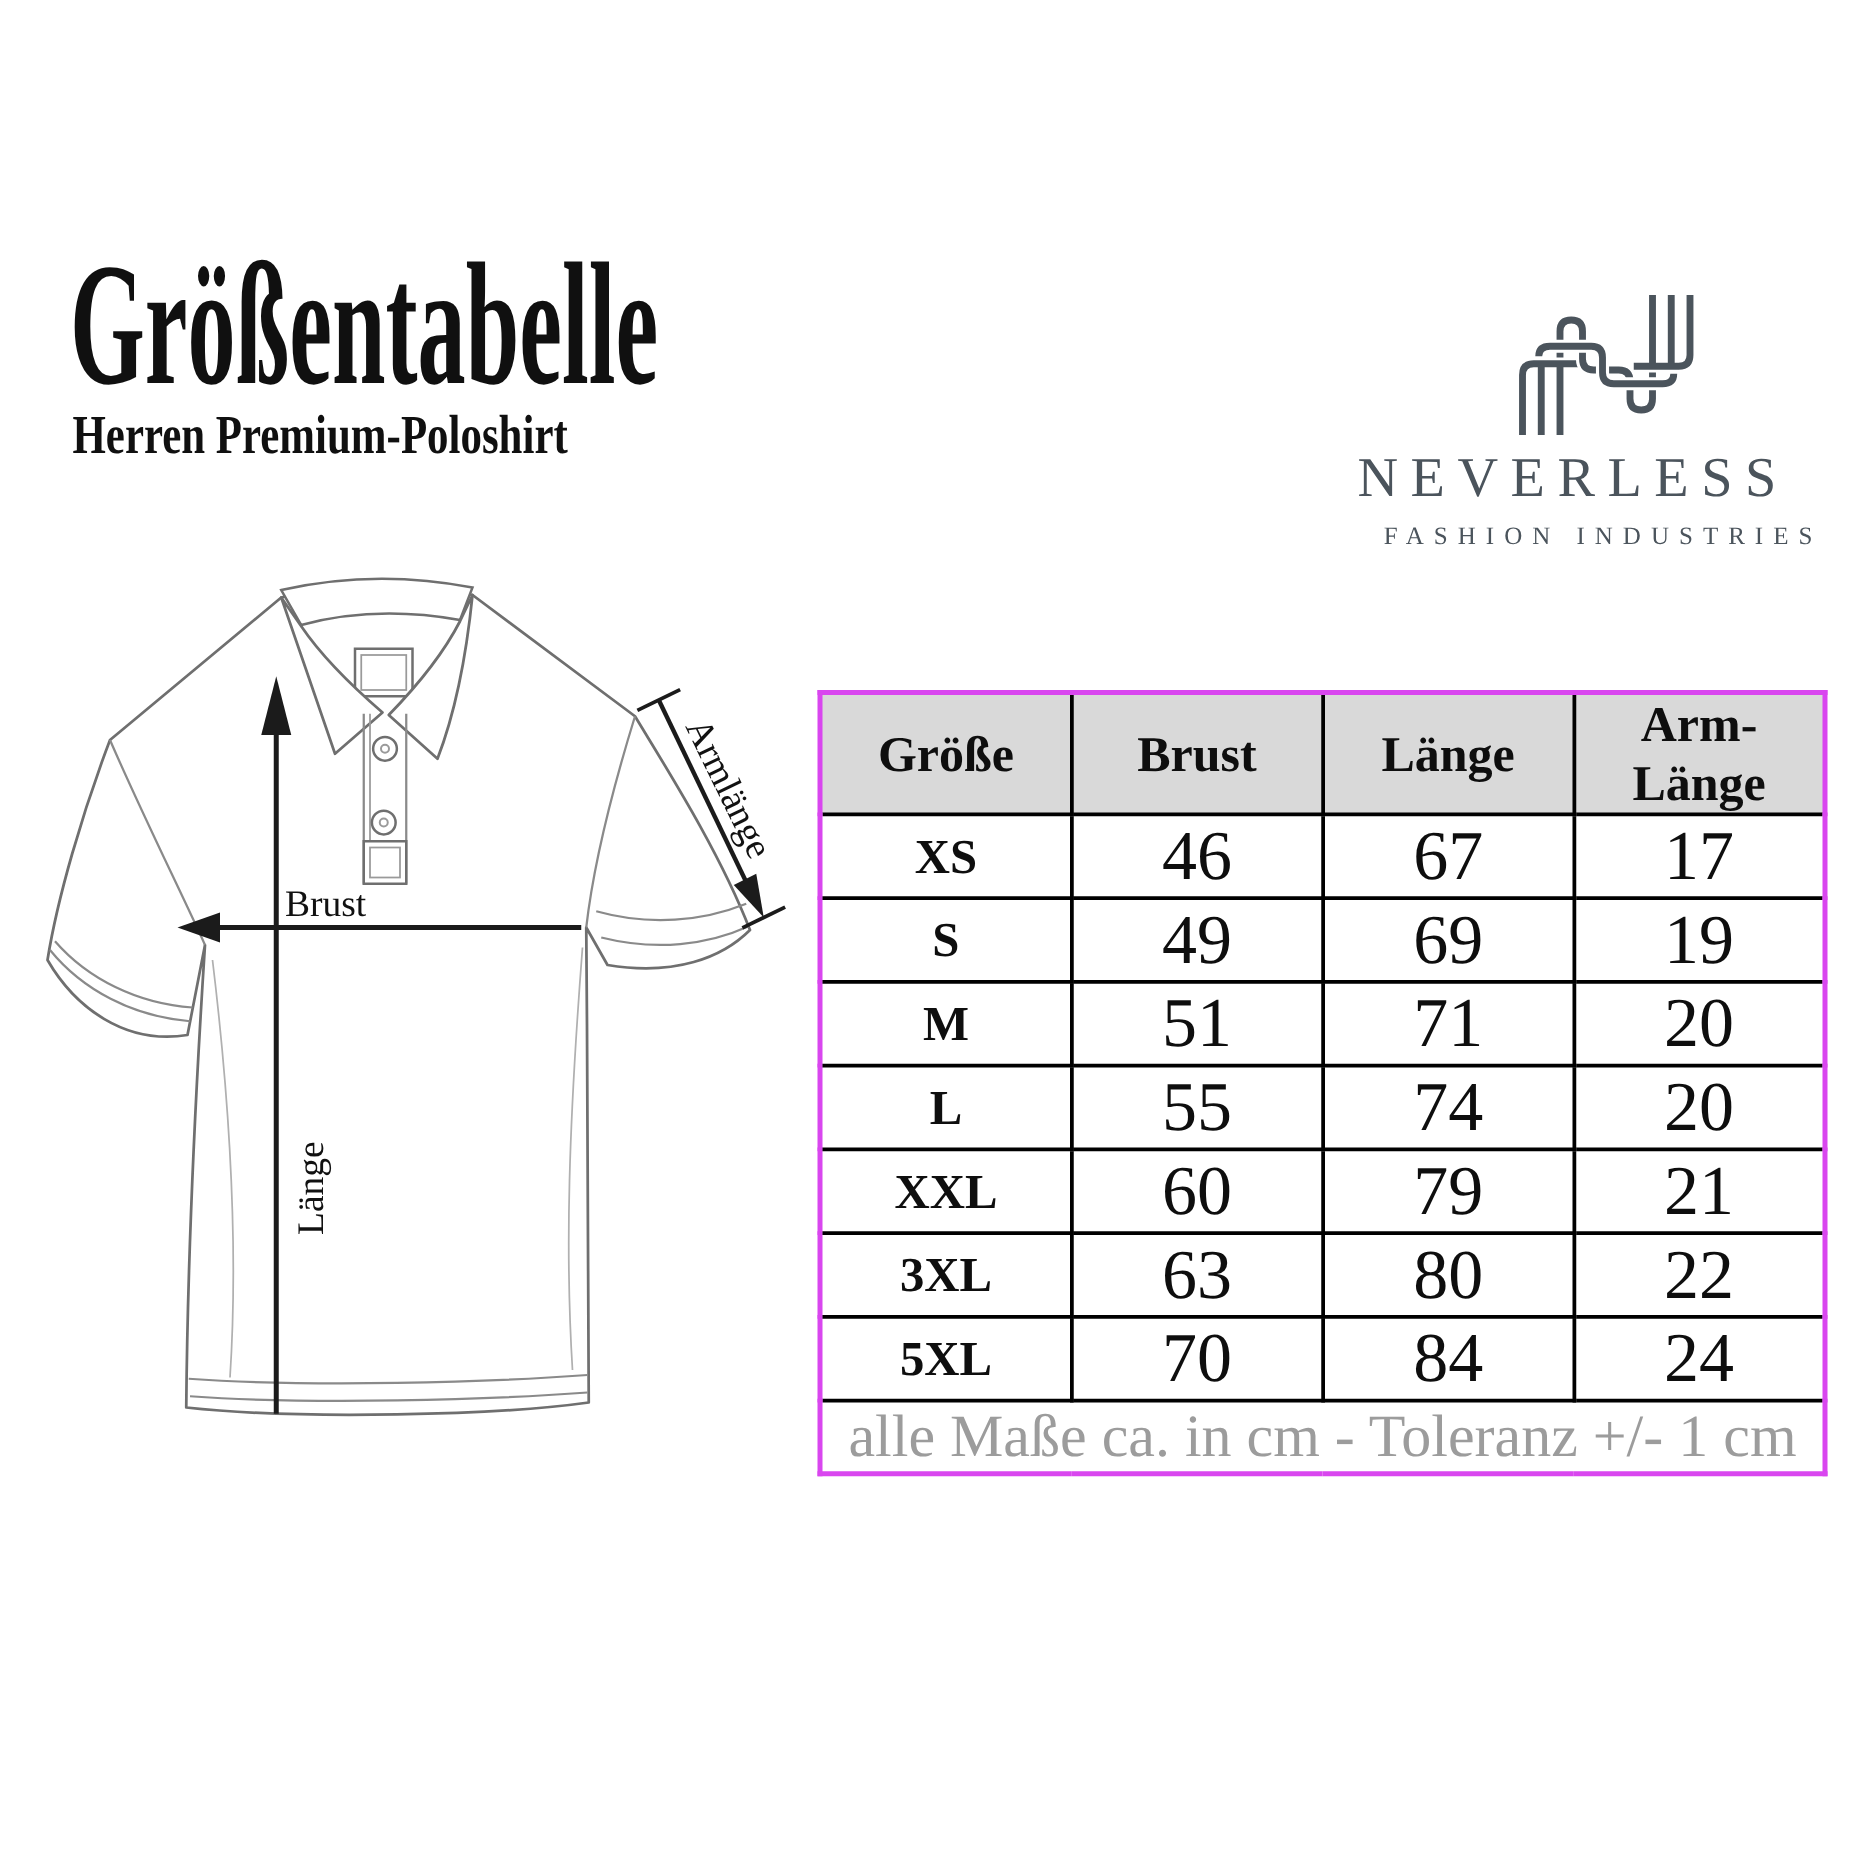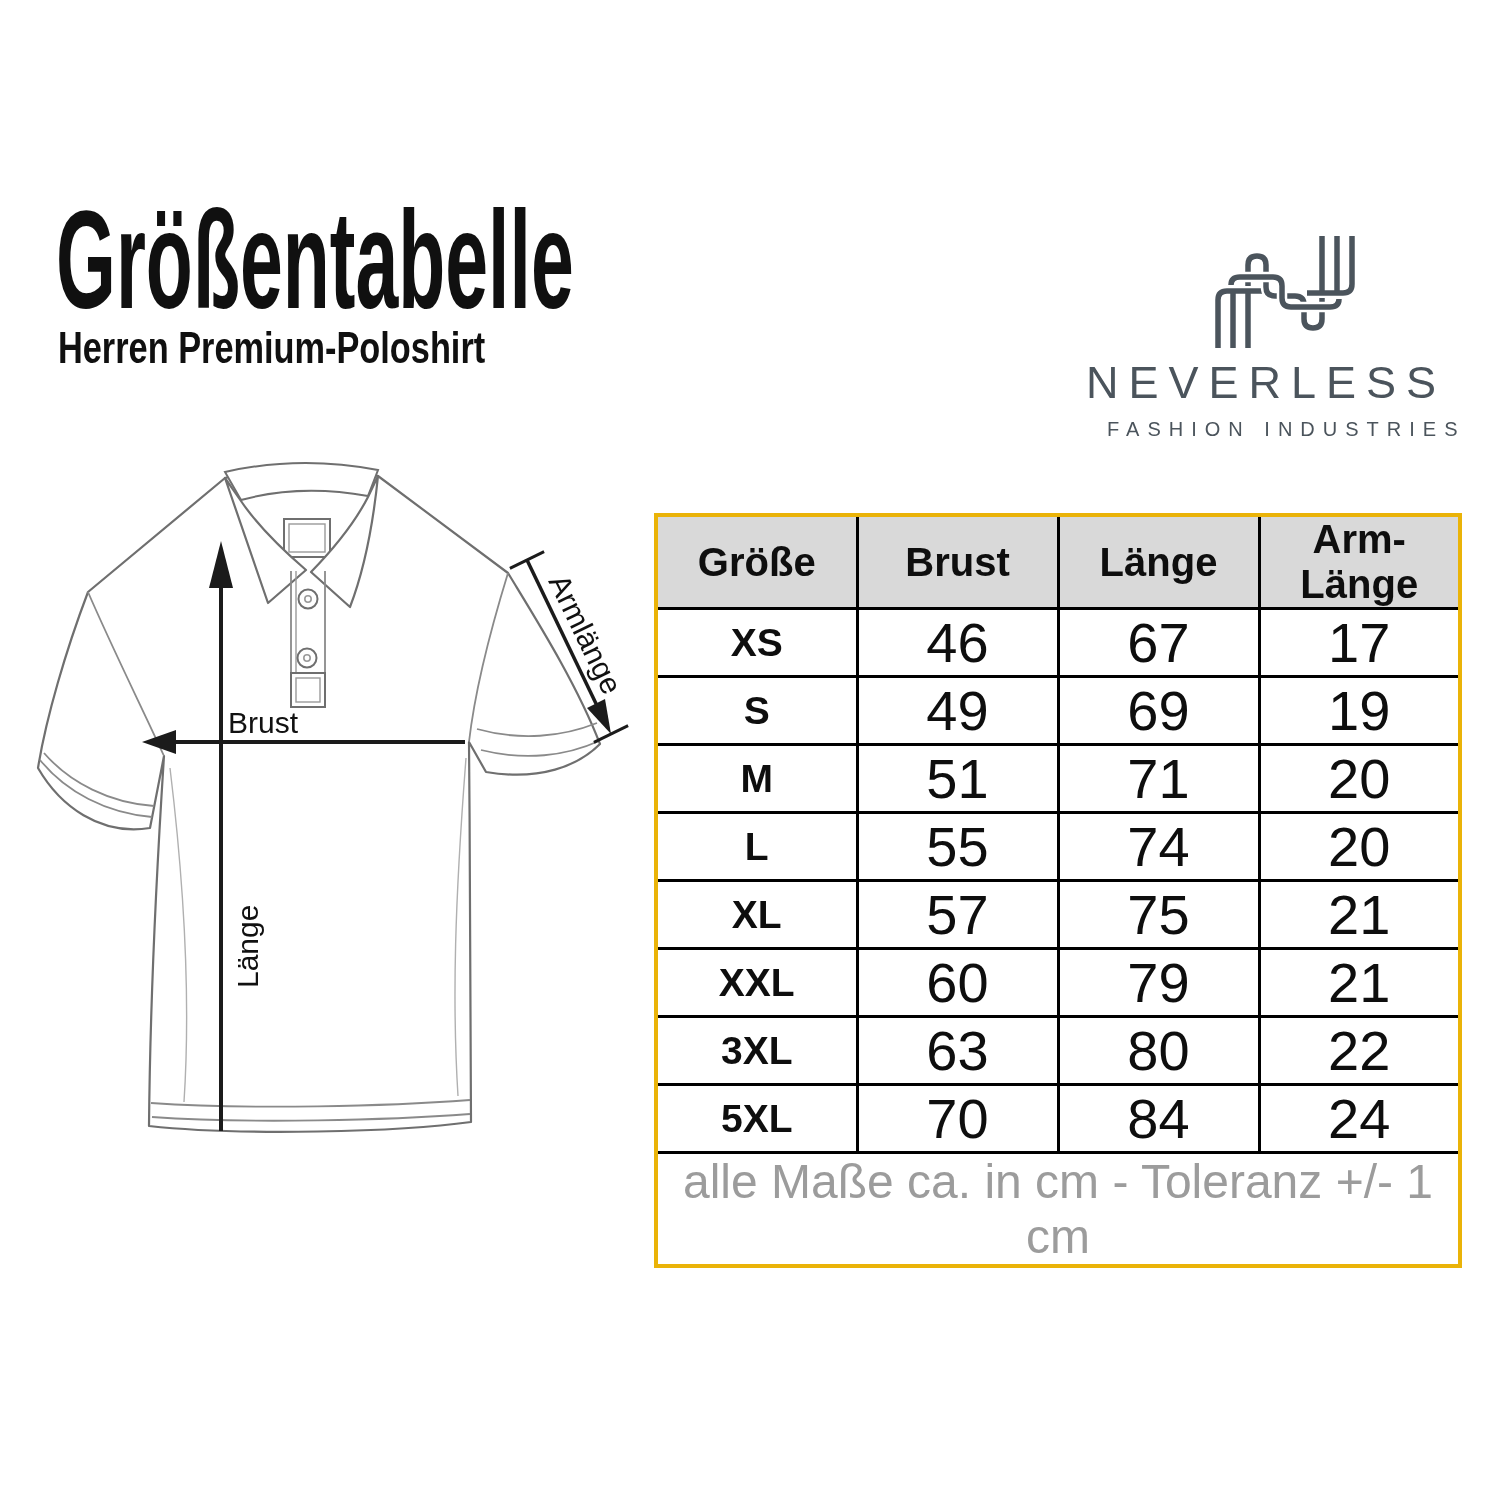--- a/index.html
+++ b/index.html
@@ -1,36 +1,36 @@
 <!DOCTYPE html>
 <html style="--header-bg: #d9d9d9; --footer-color: #9c9c9c; --logo-color: #4b545c;"><head>
 <meta charset="utf-8">
 <style>
   html,body{margin:0;padding:0;background:#ffffff;}
   #canvas{position:relative;width:1500px;height:1500px;background:#fff;overflow:hidden;
-          font-family:Liberation Sans, sans-serif;}
+          font-family:Liberation Serif, serif;}
 
   
   .title{position:absolute;left:56px;top:190px;font-size:140px;font-weight:bold;
          line-height:1;color:#101010;transform:scaleX(0.55);transform-origin:left top;
          white-space:nowrap;letter-spacing:0px;}
   .subtitle{position:absolute;left:58px;top:326px;font-size:44px;font-weight:bold;
             line-height:1;color:#101010;transform:scaleX(0.78);transform-origin:left top;
             white-space:nowrap;}
 
   
   .logo-mark{position:absolute;left:1205px;top:232px;width:160px;height:120px;}
   .brand{position:absolute;left:1086px;top:360px;font-size:45px;font-weight:400;
          letter-spacing:10px;color:var(--logo-color,#4b545c);white-space:nowrap;line-height:1;}
   .tagline{position:absolute;left:1107px;top:419px;font-size:20px;font-weight:400;
            letter-spacing:8px;color:var(--logo-color,#4b545c);white-space:nowrap;line-height:1;}
 
   
-  .size-table{position:absolute;left:654px;top:513px;width:808px;border-collapse:collapse;
-              table-layout:fixed;border:4px solid #eab308;}
+  .size-table{position:absolute;left:654px;top:552px;width:808px;border-collapse:collapse;
+              table-layout:fixed;border:4px solid #d946ef;}
   .size-table th,.size-table td{border:3px solid #000;text-align:center;vertical-align:middle;
               padding:0;color:#0e0e0e;}
   .size-table thead th{height:49px;background:var(--header-bg,#d9d9d9);font-size:40px;font-weight:bold;}
   .size-table tbody th{height:50px;font-size:39px;font-weight:bold;}
   .size-table tbody td{height:50px;font-size:56px;font-weight:normal;}
   .size-table tfoot td{height:49px;font-size:48px;color:var(--footer-color,#9c9c9c);}
 
   
   .shirt{position:absolute;left:25px;top:430px;width:630px;height:740px;}
 </style>
@@ -145,26 +145,20 @@
           <td>71</td>
           <td>20</td>
         </tr>
         <tr>
           <th>L</th>
           <td>55</td>
           <td>74</td>
           <td>20</td>
         </tr>
         <tr>
-          <th>XL</th>
-          <td>57</td>
-          <td>75</td>
-          <td>21</td>
-        </tr>
-        <tr>
           <th>XXL</th>
           <td>60</td>
           <td>79</td>
           <td>21</td>
         </tr>
         <tr>
           <th>3XL</th>
           <td>63</td>
           <td>80</td>
           <td>22</td>

